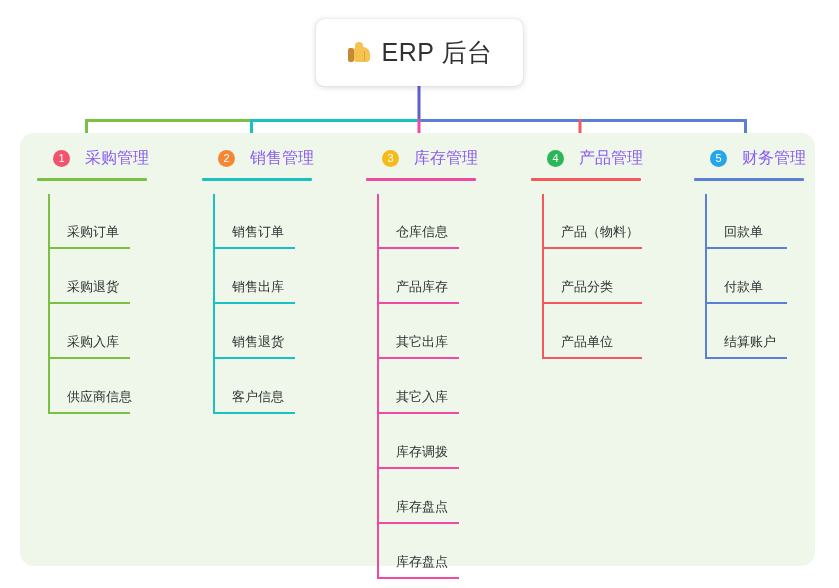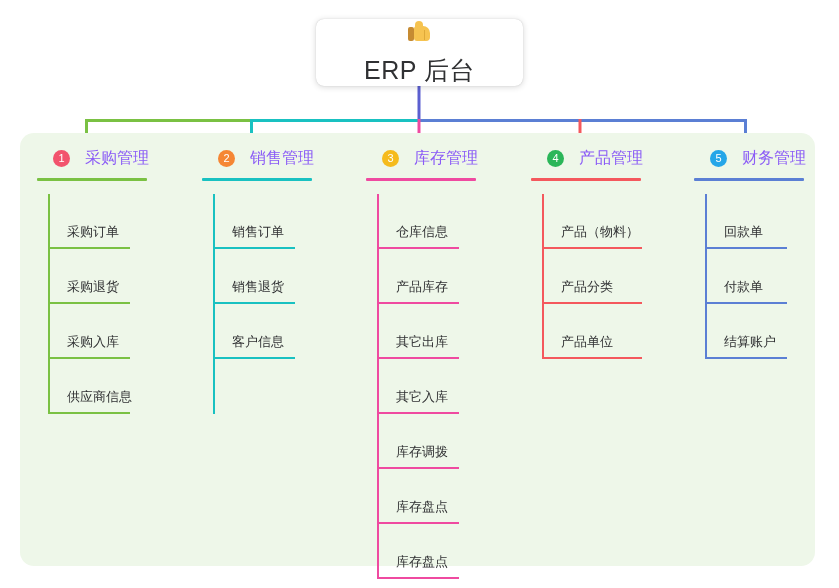--- a/index.html
+++ b/index.html
@@ -27,21 +27,20 @@
     top: 19px;
     width: 207px;
     height: 67px;
     background: #ffffff;
     border-radius: 8px;
     box-shadow: 0 1px 6px rgba(0,0,0,0.16), 0 0 1px rgba(0,0,0,0.22);
     display: flex;
     align-items: center;
     justify-content: center;
     gap: 9px;
-    flex-direction: column;
   }
   #root-title {
     font-size: 25px;
     color: #303133;
     letter-spacing: 0.5px;
     white-space: nowrap;
   }
   .thumb-icon {
     display: inline-block;
     width: 26px;
@@ -227,20 +226,24 @@
           <span class="col-title">销售管理</span>
         </div>
         <div class="col-rule" style="background: rgb(25, 193, 193); width: 110px;"></div>
         <div class="leaves" style="height: 220px;">
           <div class="spine" style="background: rgb(25, 193, 193); height: 220px;"></div>
           <div class="leaf">
             <span class="leaf-label">销售订单</span>
             <div class="leaf-rule" style="background: rgb(25, 193, 193); width: 82px;"></div>
           </div>
           <div class="leaf">
+            <span class="leaf-label">销售出库</span>
+            <div class="leaf-rule" style="background: rgb(25, 193, 193); width: 82px;"></div>
+          </div>
+          <div class="leaf">
             <span class="leaf-label">销售退货</span>
             <div class="leaf-rule" style="background: rgb(25, 193, 193); width: 82px;"></div>
           </div>
           <div class="leaf">
             <span class="leaf-label">客户信息</span>
             <div class="leaf-rule" style="background: rgb(25, 193, 193); width: 82px;"></div>
           </div>
         </div>
       </div>
       <div class="column" style="left: 366px;">

